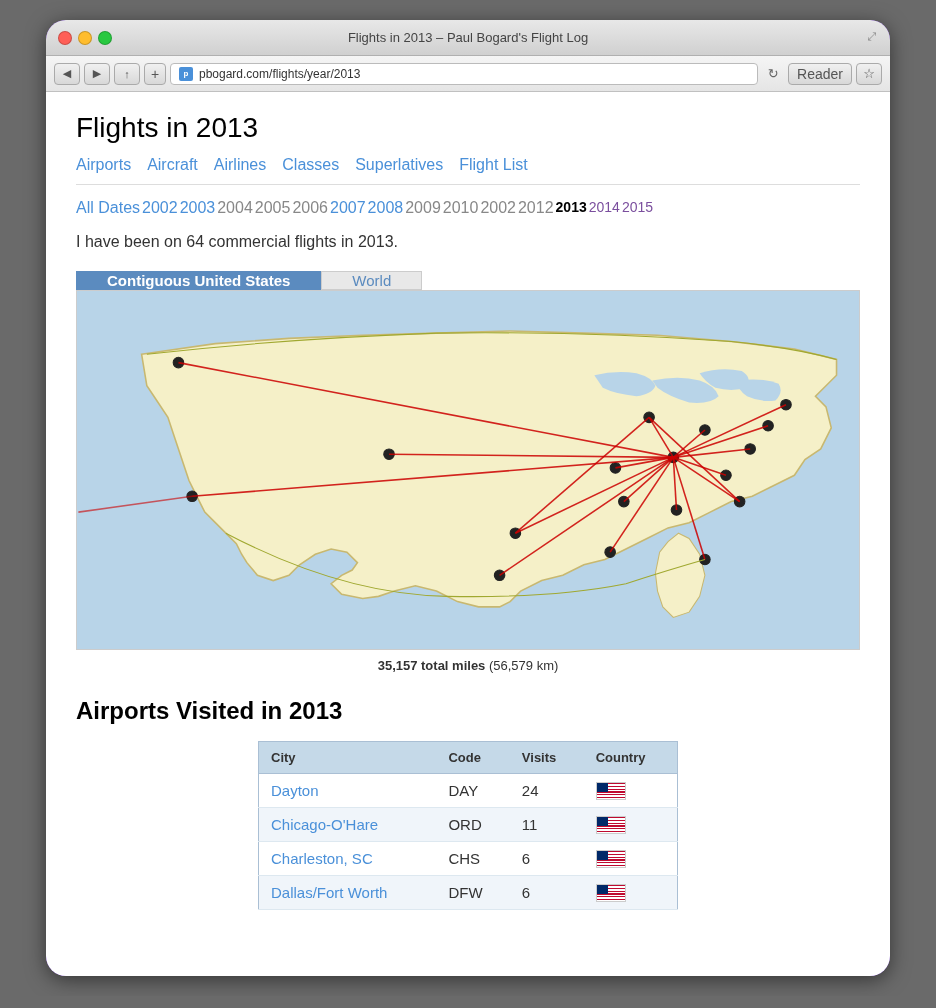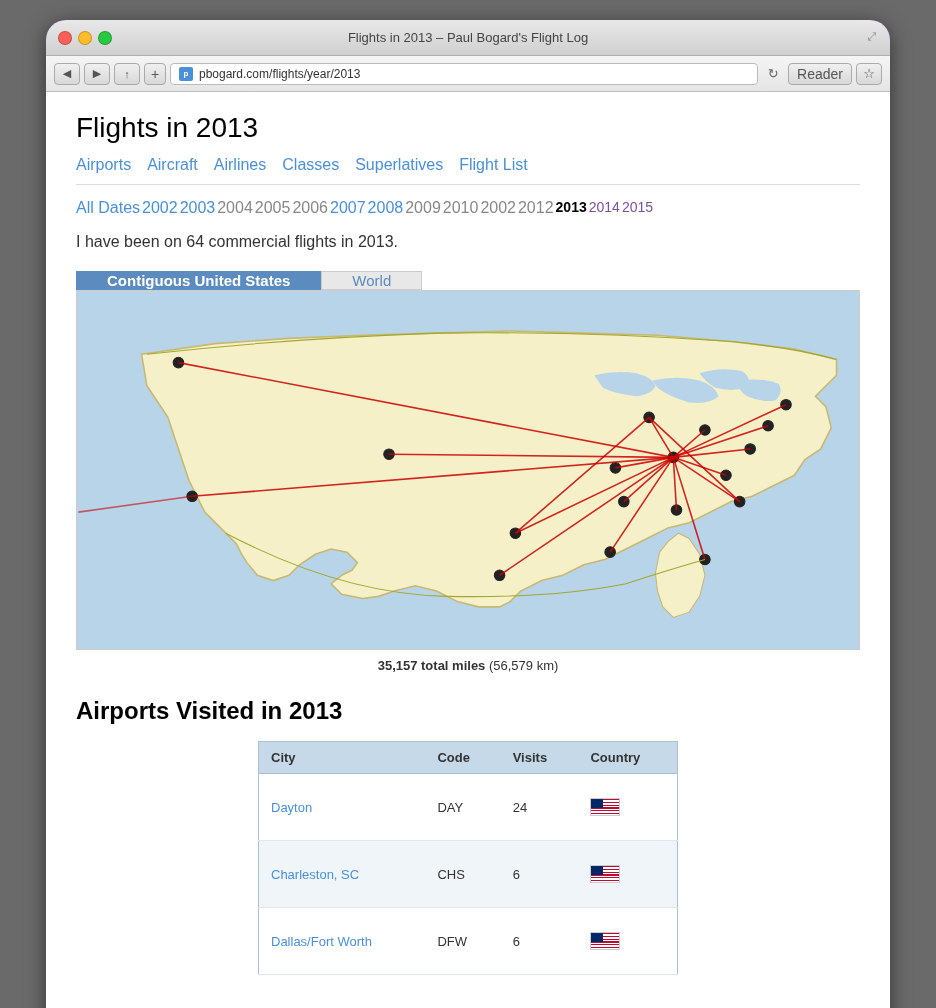--- a/index.html
+++ b/index.html
@@ -283,22 +283,22 @@
     .airports-table th {
       background: #c5d9e8;
       padding: 8px 12px;
       text-align: left;
       font-size: 13px;
       font-weight: bold;
       color: #333;
       border-bottom: 1px solid #aabfd4;
     }
     .airports-table td {
-      padding: 24px 12px;
-      font-size: 13px;
+      padding: 7px 12px;
+      font-size: 15px;
       color: #333;
       border-bottom: 1px solid #dde8f0;
     }
     .airports-table tr:nth-child(even) td {
       background: #f0f5fa;
     }
     .airports-table tr:nth-child(odd) td {
       background: #fff;
     }
     .city-link {
@@ -503,20 +503,31 @@
             <th>Code</th>
             <th>Visits</th>
             <th>Country</th>
           </tr>
         </thead>
         <tbody id="airports-tbody">
         <tr>
       <td><a class="city-link">Dayton</a></td>
       <td class="code-cell">DAY</td>
       <td>24</td>
+      <td>
+        <div class="us-flag">
+          <div class="us-flag-inner"></div>
+          <div class="us-flag-canton"></div>
+        </div>
+      </td>
+    </tr>
+            <tr>
+      <td><a class="city-link">Chicago-O'Hare</a></td>
+      <td class="code-cell">ORD</td>
+      <td>11</td>
       <td>
         <div class="us-flag">
           <div class="us-flag-inner"></div>
           <div class="us-flag-canton"></div>
         </div>
       </td>
     </tr>
             <tr>
       <td><a class="city-link">Charleston, SC</a></td>
       <td class="code-cell">CHS</td>

